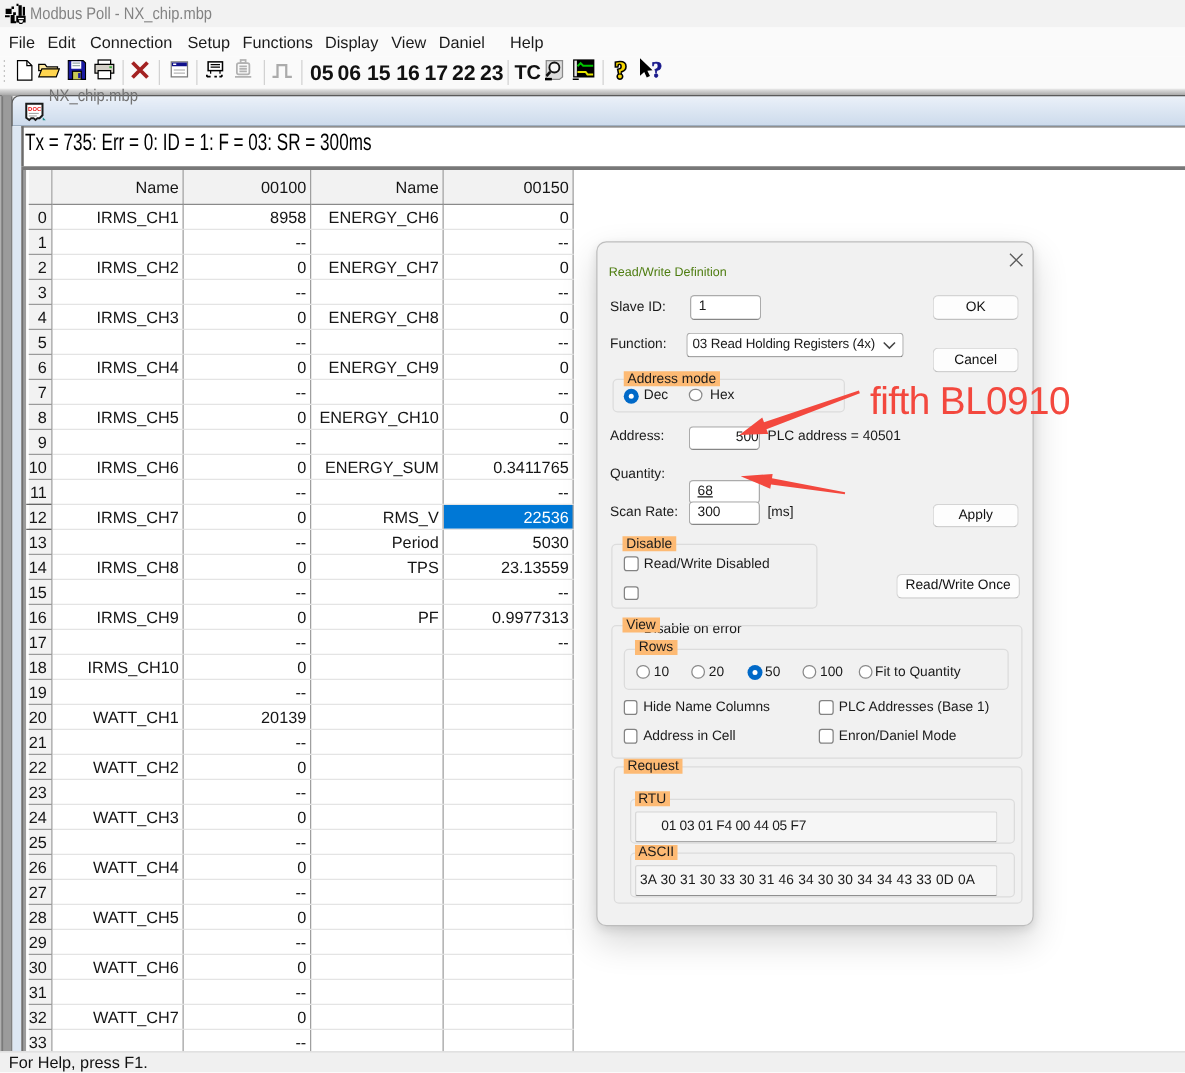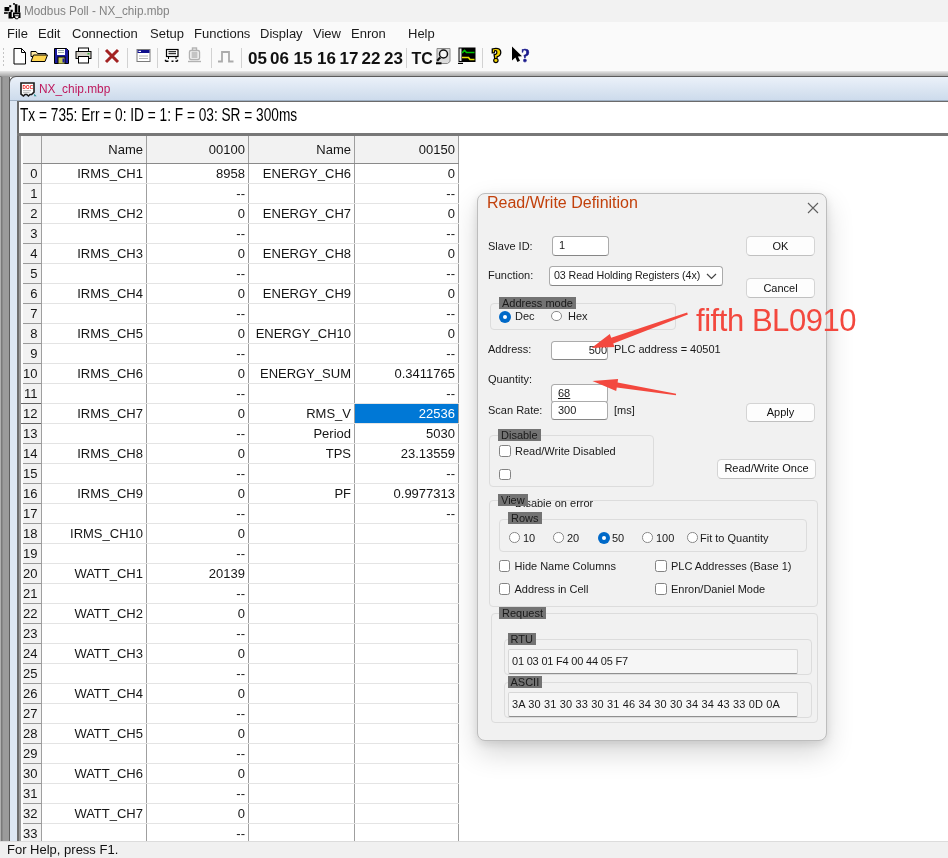--- a/index.html
+++ b/index.html
@@ -10,21 +10,21 @@
 #menubar{left:0;top:22px;width:948px;height:23px;background:#fafafa;}
 .mi{position:absolute;top:22px;height:23px;line-height:23px;font-size:13px;color:#1b1b1b;}
 #toolbar{left:0;top:45px;width:948px;height:27px;background:#fafafa;}
 .tsep{position:absolute;top:3px;width:1px;height:20px;background:#d2d2d2;}
 .tnum{position:absolute;top:45px;height:27px;line-height:27px;font-size:17px;font-weight:bold;color:#111;}
 #tbline{left:0;top:71px;width:948px;height:1px;background:#e2e2e2;}
 #gstrip{left:0;top:71.5px;width:948px;height:5px;background:linear-gradient(#dadada,#9e9e9e);}
 #cwtop{left:0;top:76px;width:8.5px;height:25px;background:#9b9b9b;box-shadow:inset 1.5px 0 0 #7a7a7a;}
 
 #ctitle{left:8.5px;top:76px;width:939.5px;height:25px;background:linear-gradient(#ebf1f9,#cddbec);border-top:1.5px solid #5a5a5a;border-left:1.5px solid #5a5a5a;border-top-left-radius:7px;border-bottom:1px solid #9fb0c3;box-sizing:border-box;}
-#ctext{left:39px;top:77px;height:24px;line-height:24px;font-size:13.5px;color:#be185d;}
+#ctext{left:39px;top:65px;height:24px;line-height:24px;font-size:13.5px;color:#737373;}
 #mdileft{left:0;top:77px;width:8.5px;height:764px;background:#9b9b9b;border-left:1px solid #b0b0b0;box-shadow:inset 1.5px 0 0 #7a7a7a;}
 #cwleft{left:8.5px;top:77px;width:1.5px;height:764px;background:#5f5f5f;}
 #cframe{left:10px;top:101px;width:7px;height:740px;background:#dde7f3;}
 #ccontent{left:17px;top:102px;width:931px;height:738.5px;background:#fff;}
 #txline{left:17px;top:101px;width:931px;height:32px;border-left:2px solid #6b6b6b;border-top:1px solid #6b6b6b;background:#fff;}
 #txline span{display:inline-block;font-size:19px;line-height:25px;transform:scaleX(0.72);transform-origin:0 0;white-space:nowrap;}
 #gridtop{left:17px;top:133px;width:931px;height:2.5px;background:#787878;}
 
 table{position:absolute;left:22.5px;top:135.5px;border-collapse:collapse;table-layout:fixed;font-size:13px;color:#151515;}
 td,th{overflow:hidden;white-space:nowrap;}
@@ -32,26 +32,26 @@
 td{height:20px;background:#fff;border-right:1px solid #9f9f9f;border-bottom:1px solid #e4e4e4;text-align:right;padding-right:3px;}
 td.rn{background:#f2f2f2;border-bottom:1px solid #9a9a9a;}
 td.sel{background:#0078d6;color:#fff;}
 
 col.c0{width:18.5px;}col.c1{width:105.5px;}col.c2{width:102px;}col.c3{width:106px;}col.c4{width:104px;}
 
 #statusbar{left:0;top:840.5px;width:948px;height:17.5px;background:#f0f0f0;border-top:1px solid #dcdcdc;}
 #statustext{left:7px;top:840.5px;height:17.5px;line-height:17px;font-size:13px;color:#111;}
 
 #dlg{left:477px;top:193px;width:350px;height:548px;background:#f1f1f1;border:1px solid #bdbdbd;border-radius:8px;box-shadow:0 12px 28px rgba(0,0,0,.16),0 3px 8px rgba(0,0,0,.10);font-size:11px;color:#1a1a1a;}
-#dlg .t{position:absolute;left:9px;top:0;font-size:16px;color:#c2410c;}
+#dlg .t{position:absolute;left:9px;top:19px;font-size:10px;color:#4d7c0f;}
 .lbl{position:absolute;font-size:11px;line-height:13px;color:#1a1a1a;white-space:nowrap;}
 .tb{position:absolute;background:#fff;border:1px solid #ababab;border-bottom:1.5px solid #868686;border-radius:3.5px;font-size:11px;line-height:17px;padding-left:6px;white-space:nowrap;overflow:hidden;}
 .btn{position:absolute;background:#fdfdfd;border:1px solid #d4d4d4;border-bottom-color:#c0c0c0;border-radius:4.5px;font-size:11px;text-align:center;color:#111;white-space:nowrap;}
 .grp{position:absolute;border:1px solid #dcdcdc;border-radius:4px;}
-.glb{position:absolute;background:#737373;padding:0 3px;font-size:11px;color:#1a1a1a;line-height:12px;}
+.glb{position:absolute;background:#fdba74;padding:0 3px;font-size:11px;color:#1a1a1a;line-height:12px;}
 .cb{position:absolute;width:11.5px;height:11.5px;background:#fff;border:1px solid #838383;border-radius:2.5px;}
 .rd{position:absolute;width:10.5px;height:10.5px;background:#fff;border:1px solid #8a8a8a;border-radius:50%;}
 .rdon{position:absolute;width:12px;height:12px;background:#0069c8;border-radius:50%;}
 .rdon:after{content:"";position:absolute;left:4px;top:4px;width:4px;height:4px;background:#fff;border-radius:50%;}
 #bl{position:absolute;left:218px;top:111px;font-size:31px;line-height:1;color:#f3483e;white-space:nowrap;letter-spacing:-0.45px;}
 </style></head><body>
 
 <div class="abs" id="titlebar"></div>
 <svg class="abs" style="left:3px;top:2px" width="19" height="19" viewBox="0 0 19 19">
  <rect x="1.5" y="5" width="4.8" height="4.2" fill="#000"></rect>
@@ -67,21 +67,21 @@
 </svg>
 <div class="abs" id="titletext"><span style="display:inline-block;transform:scaleX(0.87);transform-origin:0 50%">Modbus Poll - NX_chip.mbp</span></div>
 <div class="abs" id="menubar"></div>
 <div class="mi" style="left:7px">File</div>
 <div class="mi" style="left:38px">Edit</div>
 <div class="mi" style="left:72px">Connection</div>
 <div class="mi" style="left:150px">Setup</div>
 <div class="mi" style="left:194px">Functions</div>
 <div class="mi" style="left:260px">Display</div>
 <div class="mi" style="left:313px">View</div>
-<div class="mi" style="left:351px">Enron</div>
+<div class="mi" style="left:351px">Daniel</div>
 <div class="mi" style="left:408px">Help</div>
 <div class="abs" id="toolbar"></div>
 <svg class="abs" style="left:13px;top:48px" width="14" height="17" viewBox="0 0 14 17">
     <path d="M1 .5 h7.5 l4 4 V16 H1z" fill="#fff" stroke="#000"></path>
     <path d="M8.5 .5 v4 h4" fill="none" stroke="#000"></path>
   </svg>
 <svg class="abs" style="left:30px;top:48px" width="18" height="16" viewBox="0 0 18 16">
     <path d="M1 3.5 h5 l1.5 2 H16 v3 H1z" fill="#ffe9a2" stroke="#000"></path>
     <path d="M1 13.5 L3.5 7 H17.5 L15 13.5z" fill="#ffd54f" stroke="#000"></path>
   </svg>
@@ -502,21 +502,21 @@
  <div class="cb" style="left:177px;top:366px;"></div>
  <div class="lbl" style="left:193px;top:366px;">PLC Addresses (Base 1)</div>
  <div class="cb" style="left:20.5px;top:389px;"></div>
  <div class="lbl" style="left:36.5px;top:389px;">Address in Cell</div>
  <div class="cb" style="left:177px;top:389px;"></div>
  <div class="lbl" style="left:193px;top:389px;">Enron/Daniel Mode</div>
  <div class="grp" style="left:12.5px;top:419px;width:327.5px;height:109.5px;"></div>
  <div class="glb" style="left:21px;top:413px;">Request</div>
  <div class="grp" style="left:25.5px;top:445px;width:308px;height:36px;"></div>
  <div class="glb" style="left:29.5px;top:439px;">RTU</div>
- <div class="tb" style="left:30px;top:455px;width:290px;height:25px;line-height:23px;background:#f6f6f6;border-color:#d7d7d7;border-bottom-color:#8f8f8f;border-radius:2px;letter-spacing:-0.2px;font-size:11px;padding-left:3px;">01 03 01 F4 00 44 05 F7</div>
+ <div class="tb" style="left:30px;top:455px;width:290px;height:25px;line-height:23px;background:#f6f6f6;border-color:#d7d7d7;border-bottom-color:#8f8f8f;border-radius:2px;letter-spacing:-0.2px;font-size:11px;padding-left:20px;">01 03 01 F4 00 44 05 F7</div>
  <div class="grp" style="left:25.5px;top:488px;width:308px;height:36px;"></div>
  <div class="glb" style="left:29.5px;top:482px;">ASCII</div>
  <div class="tb" style="left:30px;top:498px;width:290px;height:25px;line-height:23px;background:#f6f6f6;border-color:#d7d7d7;border-bottom-color:#8f8f8f;border-radius:2px;letter-spacing:0.15px;font-size:11px;padding-left:3px;">3A 30 31 30 33 30 31 46 34 30 30 34 34 43 33 0D 0A</div>
 </div>
 
 <svg class="abs" style="left:0;top:0;pointer-events:none" width="948" height="858" viewBox="0 0 948 858">
  <polygon points="687.1,312.4 611.2,337.7 609.8,334.0 591.5,348.0 614.6,347.1 613.2,343.4 687.9,314.6" fill="#f3483e"></polygon>
  <polygon points="676.1,393.7 617.6,382.5 618.1,379.1 592.5,381.0 616.2,390.9 616.8,387.5 675.9,395.3" fill="#f3483e"></polygon>
 </svg>
 

